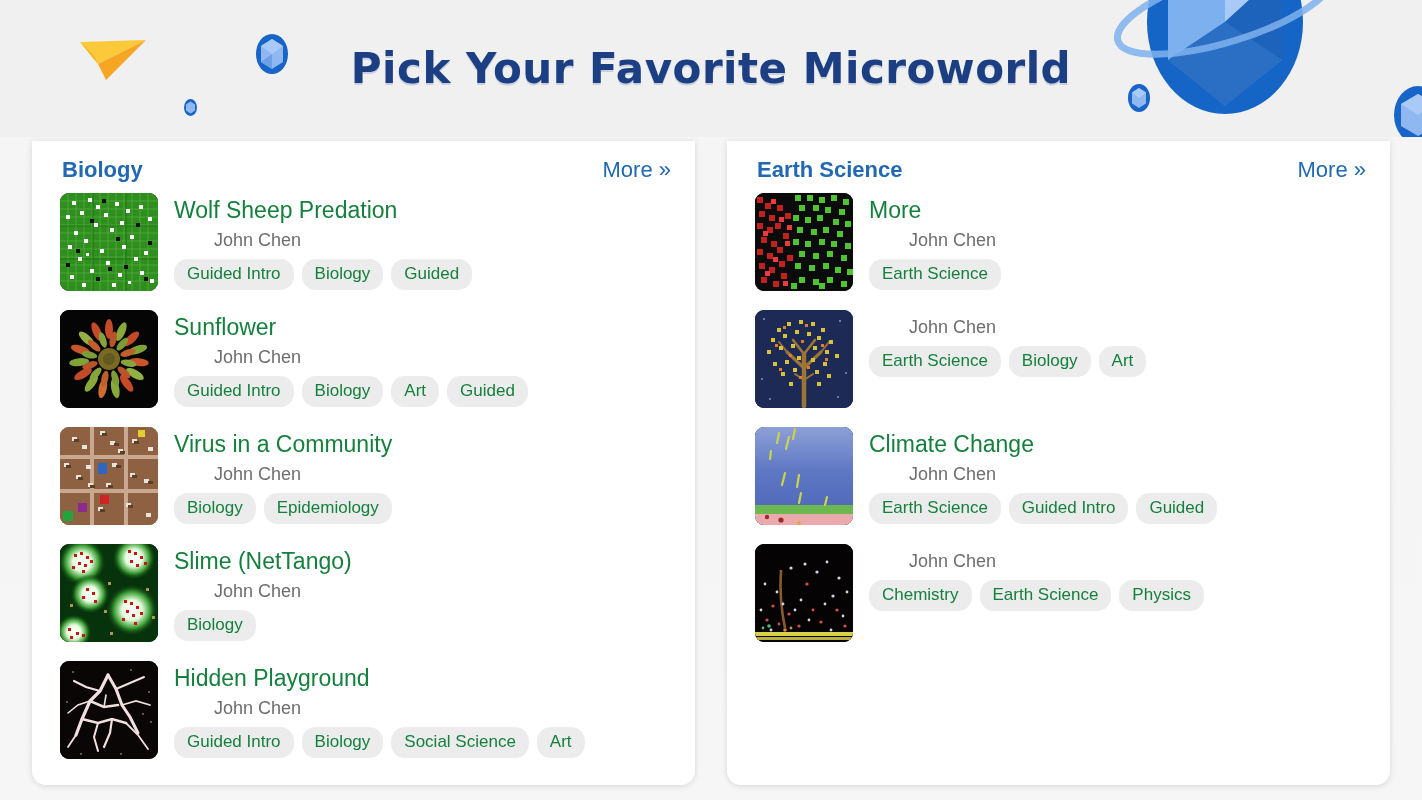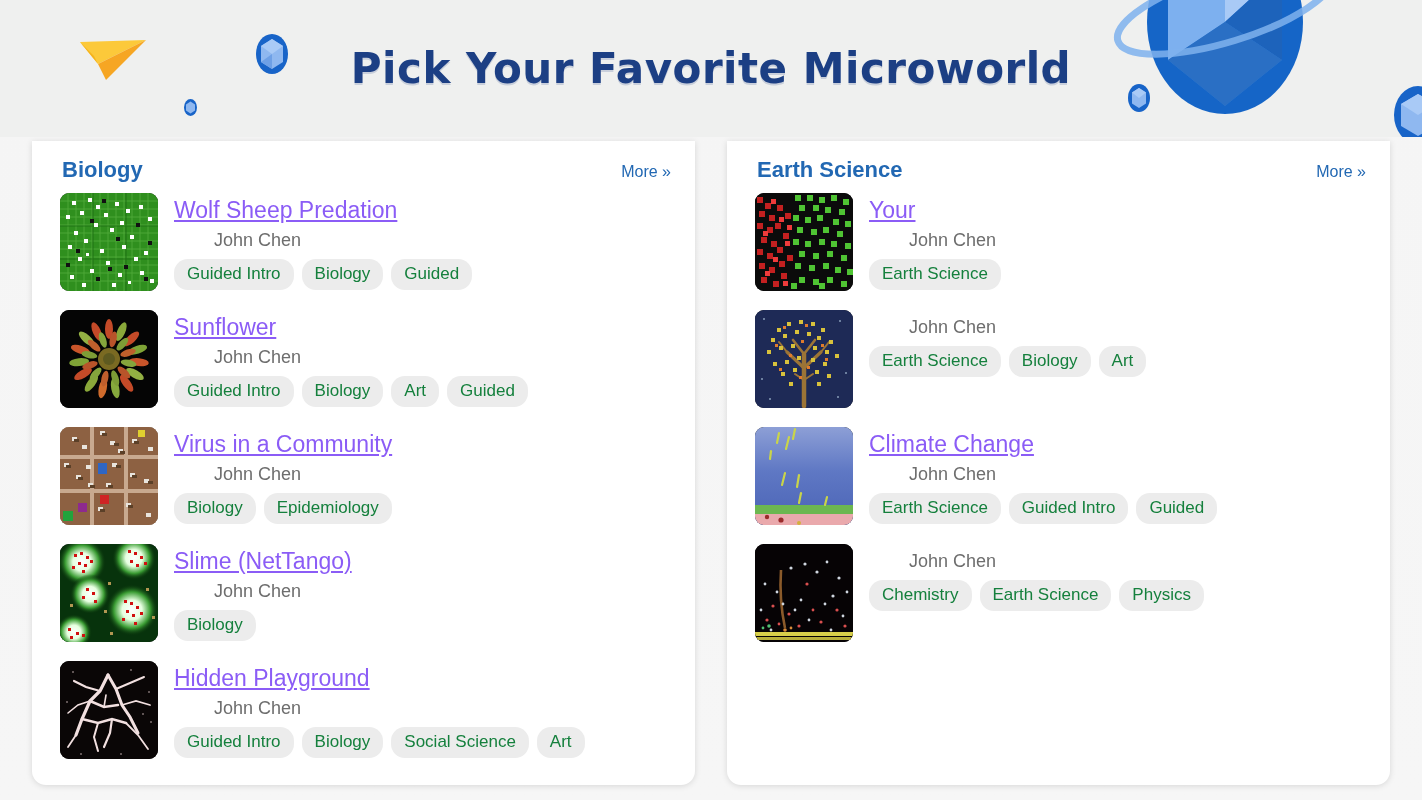--- a/index.html
+++ b/index.html
@@ -66,21 +66,21 @@
     padding: 6px 24px 4px 30px;
   }
   .panel-title {
     font-size: 22px;
     font-weight: bold;
     color: #2268b3;
     font-family: "Liberation Sans", sans-serif;
     cursor: pointer;
   }
   .panel-more {
-    font-size: 16px;
+    font-size: 22px;
     color: #2268b3;
     cursor: pointer;
   }
 
   .card {
     display: flex;
     align-items: flex-start;
     padding: 6px 16px 6px 28px;
     height: 117px;
     cursor: pointer;
@@ -90,24 +90,23 @@
     border-radius: 9px;
     flex: 0 0 98px;
     overflow: hidden;
     position: relative;
     background: #111;
   }
   .thumb svg, .thumb canvas { display:block; width:100%; height:100%; }
   .card-body { padding-left: 16px; padding-top: 2px; min-width: 0; }
   .card-title {
     font-size: 23px;
-    color: #8b5cf6;
+    color: #15803d;
     line-height: 30px;
     white-space: nowrap;
-    text-decoration: underline;
   }
   .card-author {
     font-size: 18px;
     color: #6e6e6e;
     line-height: 30px;
     margin-left: 40px;
   }
   .tags { display: flex; gap: 8px; margin-top: 4px; flex-wrap: nowrap; }
   .tag {
     background: #ececec;
@@ -646,21 +645,21 @@
                 <rect x="44" y="84" width="6" height="6"></rect>
                   <rect x="58" y="86" width="6" height="6"></rect>
                 <rect x="72" y="84" width="6" height="6"></rect>
                   <rect x="86" y="88" width="6" height="6"></rect>
                 <rect x="36" y="90" width="6" height="6"></rect>
                   <rect x="64" y="90" width="6" height="6"></rect>
               </g>
             </svg>
           </div>
           <div class="card-body">
-            <div class="card-title">Your</div>
+            <div class="card-title">More</div>
             <div class="card-author">John Chen</div>
             <div class="tags">
               <span class="tag">Earth Science</span>
             </div>
           </div>
         </div>
 
         <div class="card">
           <div class="thumb">
             <svg viewBox="0 0 98 98" preserveAspectRatio="none">

